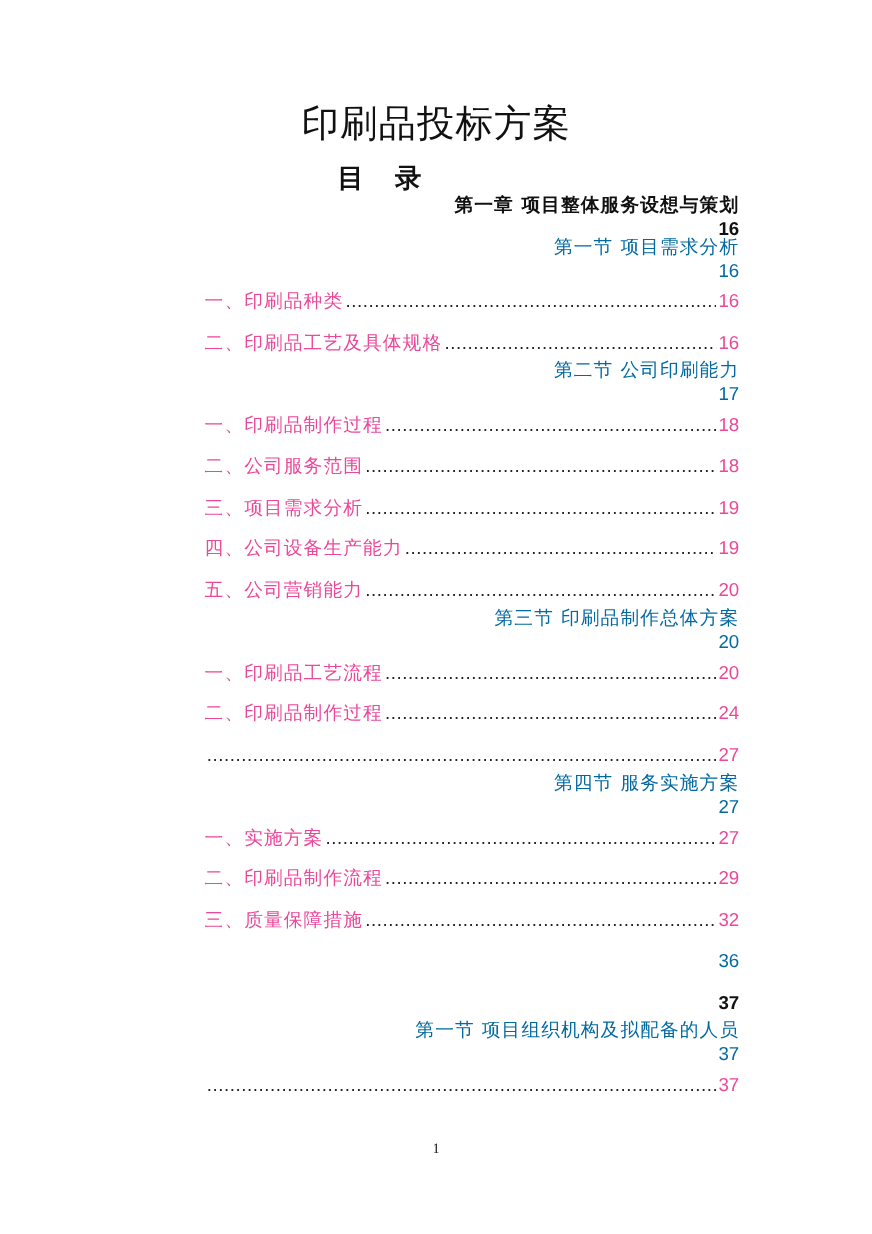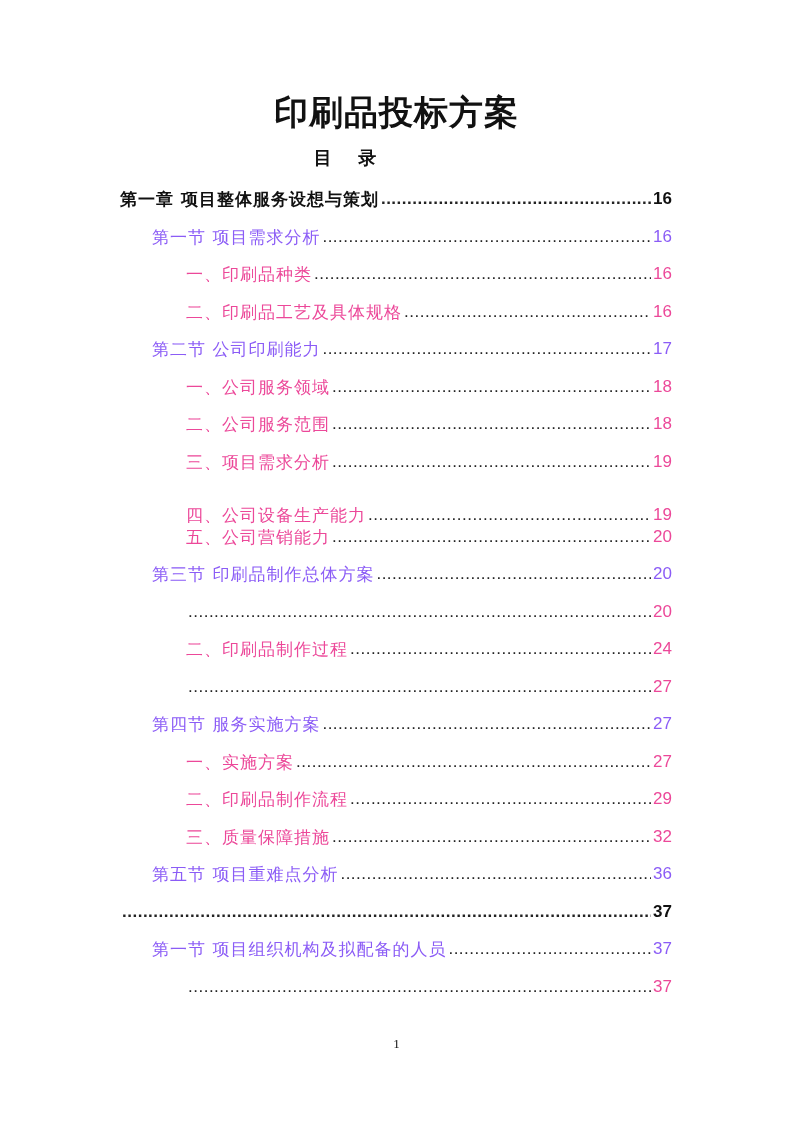--- a/index.html
+++ b/index.html
@@ -1,32 +1,32 @@
 <!DOCTYPE html>
 <html><head>
 <meta charset="utf-8">
 <style>
   html, body { margin: 0; padding: 0; background: #ffffff; }
   body { width: 793px; height: 1122px; position: relative; overflow: hidden;
          font-family: "DejaVu Sans", "Liberation Sans", sans-serif; color: #111; }
   .title { position: absolute; top: 90px; left: 0; width: 793px; text-align: center;
-           font-size: 34px; font-weight: bold; letter-spacing: 1px; }
+           font-size: 34px; font-weight: normal; letter-spacing: 1px; }
   .subtitle { position: absolute; top: 146px; left: 0; width: 690px; text-align: center;
-              font-size: 18px; font-weight: bold; letter-spacing: 10px; padding-left: 10px; box-sizing: border-box; }
+              font-size: 24px; font-weight: bold; letter-spacing: 10px; padding-left: 10px; box-sizing: border-box; }
   .toc { position: absolute; top: 176px; left: 0; width: 793px; }
   .row { position: absolute; right: 121px; height: 34px; display: flex; align-items: flex-end;
          font-size: 17px; line-height: 22px; white-space: nowrap; }
   .row .label { flex: 0 0 auto; letter-spacing: 1px; }
   .row .dots { flex: 1 1 auto; overflow: hidden; margin: 0 2px; color: #222;
                font-family: "Liberation Sans", sans-serif; letter-spacing: 0.5px; }
   .row .dots::before { content: "......................................................................................................................................................................................"; }
   .row .page { flex: 0 0 auto; font-family: "Liberation Sans", sans-serif; font-size: 17px; }
-  .row.l1 { left: 120px; font-weight: bold; }
+  .row.l1 { left: 120px; font-weight: bold; flex-direction: column; }
   .row.l1 .page { font-weight: bold; }
-  .row.l2 { left: 152px; color: #8b5cf6; }
+  .row.l2 { left: 152px; color: #0369a1; flex-direction: column; }
   .row.l3 { left: 186px; color: #ec4899; }
   .pagenum { position: absolute; top: 1036px; left: 0; width: 793px; text-align: center;
              font-family: "Liberation Serif", serif; font-size: 13px; }
 </style>
 </head>
 <body>
 
 <div class="title">印刷品投标方案</div>
 <div class="subtitle">目 录</div>
 
@@ -50,50 +50,51 @@
       <span class="label">二、印刷品工艺及具体规格</span>
       <span class="dots"></span>
       <span class="page">16</span>
     </div>
   <div class="row l2" style="top:150px">
       <span class="label">第二节  公司印刷能力</span>
       <span class="dots"></span>
       <span class="page">17</span>
     </div>
   <div class="row l3" style="top:187.5px">
-      <span class="label">一、公司服务领域</span>
+      <span class="label">一、印刷品制作过程</span>
       <span class="dots"></span>
       <span class="page">18</span>
     </div>
   <div class="row l3" style="top:225px">
       <span class="label">二、公司服务范围</span>
       <span class="dots"></span>
       <span class="page">18</span>
     </div>
   <div class="row l3" style="top:262.5px">
       <span class="label">三、项目需求分析</span>
       <span class="dots"></span>
       <span class="page">19</span>
     </div>
-  <div class="row l3" style="top:316px">
+  <div class="row l3" style="top:300px">
       <span class="label">四、公司设备生产能力</span>
       <span class="dots"></span>
       <span class="page">19</span>
     </div>
   <div class="row l3" style="top:337.5px">
       <span class="label">五、公司营销能力</span>
       <span class="dots"></span>
       <span class="page">20</span>
     </div>
   <div class="row l2" style="top:375px">
       <span class="label">第三节  印刷品制作总体方案</span>
       <span class="dots"></span>
       <span class="page">20</span>
     </div>
   <div class="row l3" style="top:412.5px">
+      <span class="label">一、印刷品工艺流程</span>
       <span class="dots"></span>
       <span class="page">20</span>
     </div>
   <div class="row l3" style="top:450px">
       <span class="label">二、印刷品制作过程</span>
       <span class="dots"></span>
       <span class="page">24</span>
     </div>
   <div class="row l3" style="top:487.5px">
       <span class="dots"></span>
@@ -113,21 +114,20 @@
       <span class="label">二、印刷品制作流程</span>
       <span class="dots"></span>
       <span class="page">29</span>
     </div>
   <div class="row l3" style="top:637.5px">
       <span class="label">三、质量保障措施</span>
       <span class="dots"></span>
       <span class="page">32</span>
     </div>
   <div class="row l2" style="top:675px">
-      <span class="label">第五节  项目重难点分析</span>
       <span class="dots"></span>
       <span class="page">36</span>
     </div>
   <div class="row l1" style="top:712.5px">
       <span class="dots"></span>
       <span class="page">37</span>
     </div>
   <div class="row l2" style="top:750px">
       <span class="label">第一节  项目组织机构及拟配备的人员</span>
       <span class="dots"></span>

